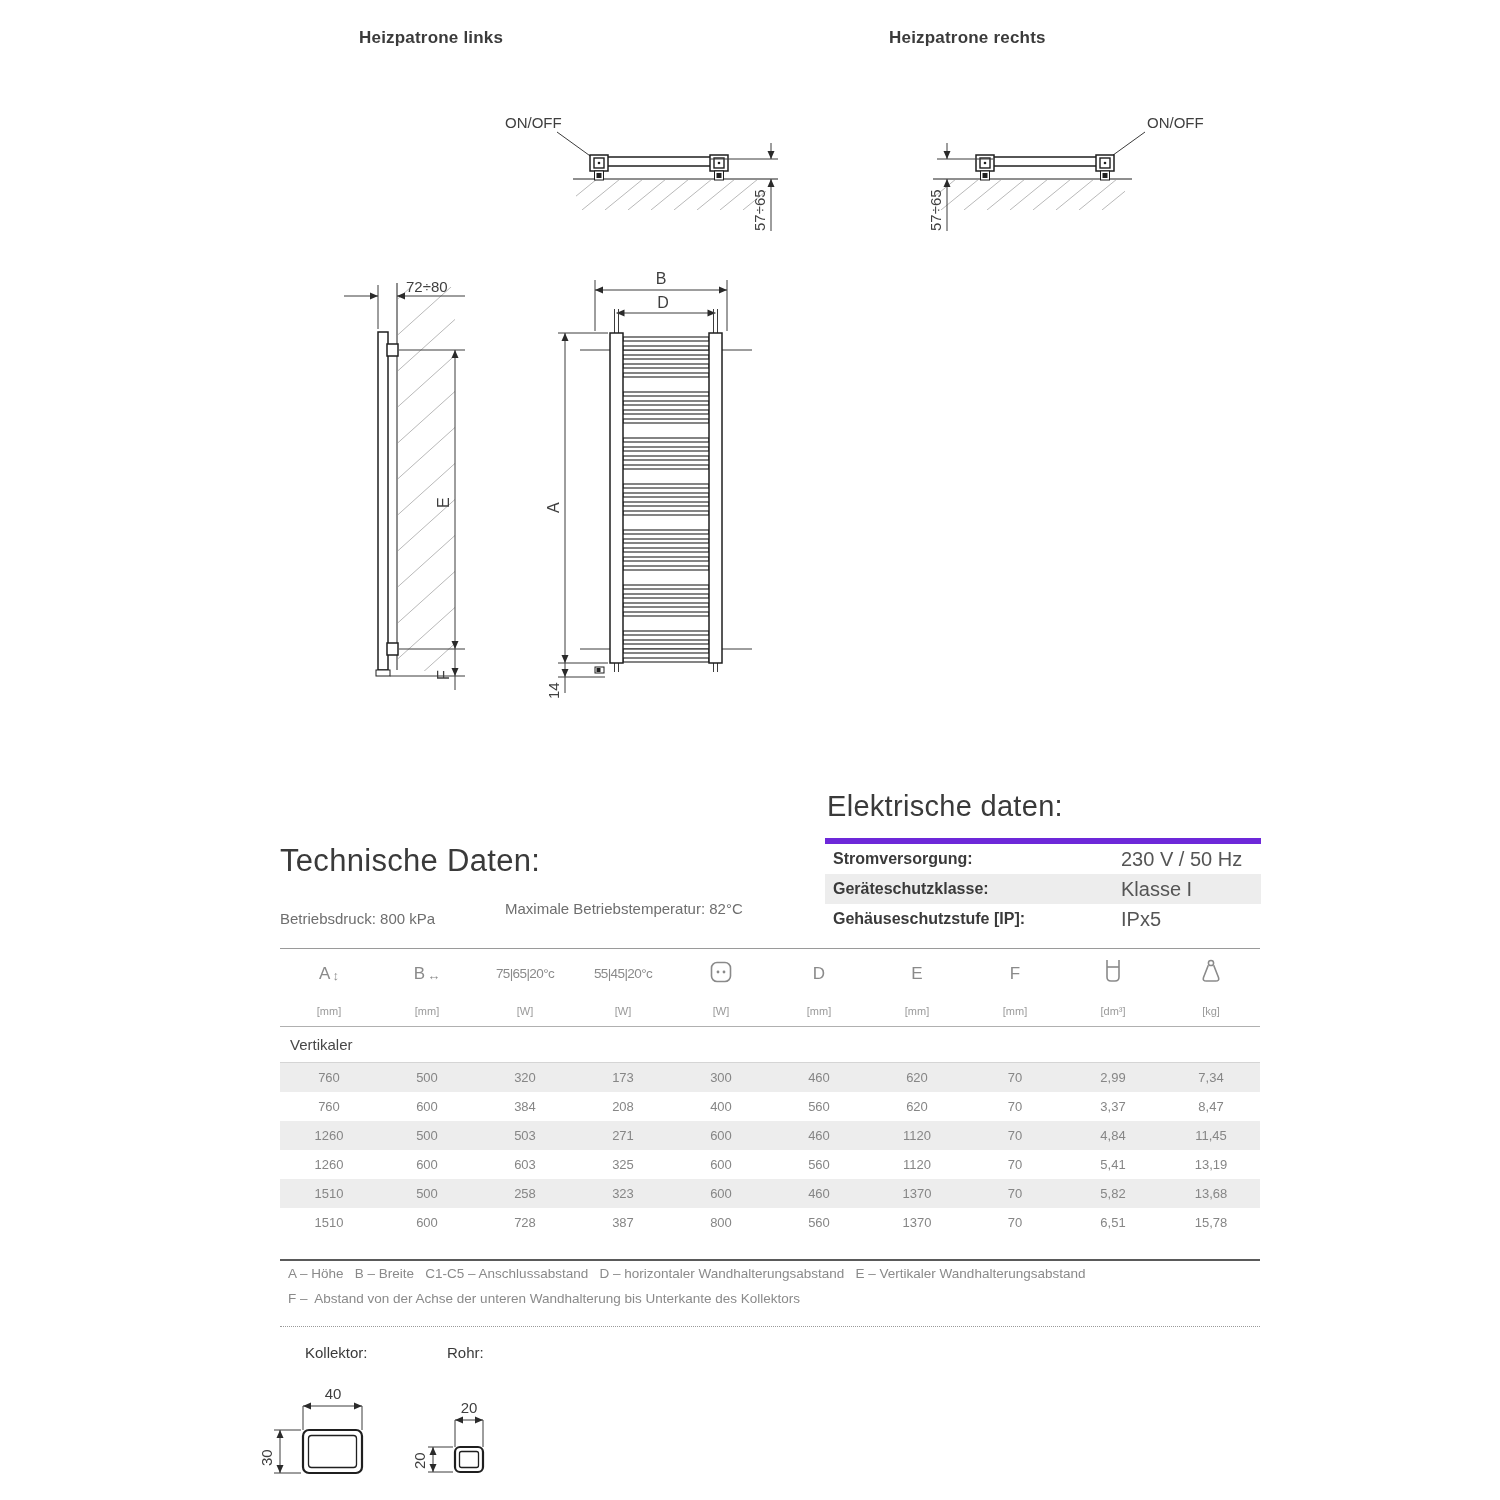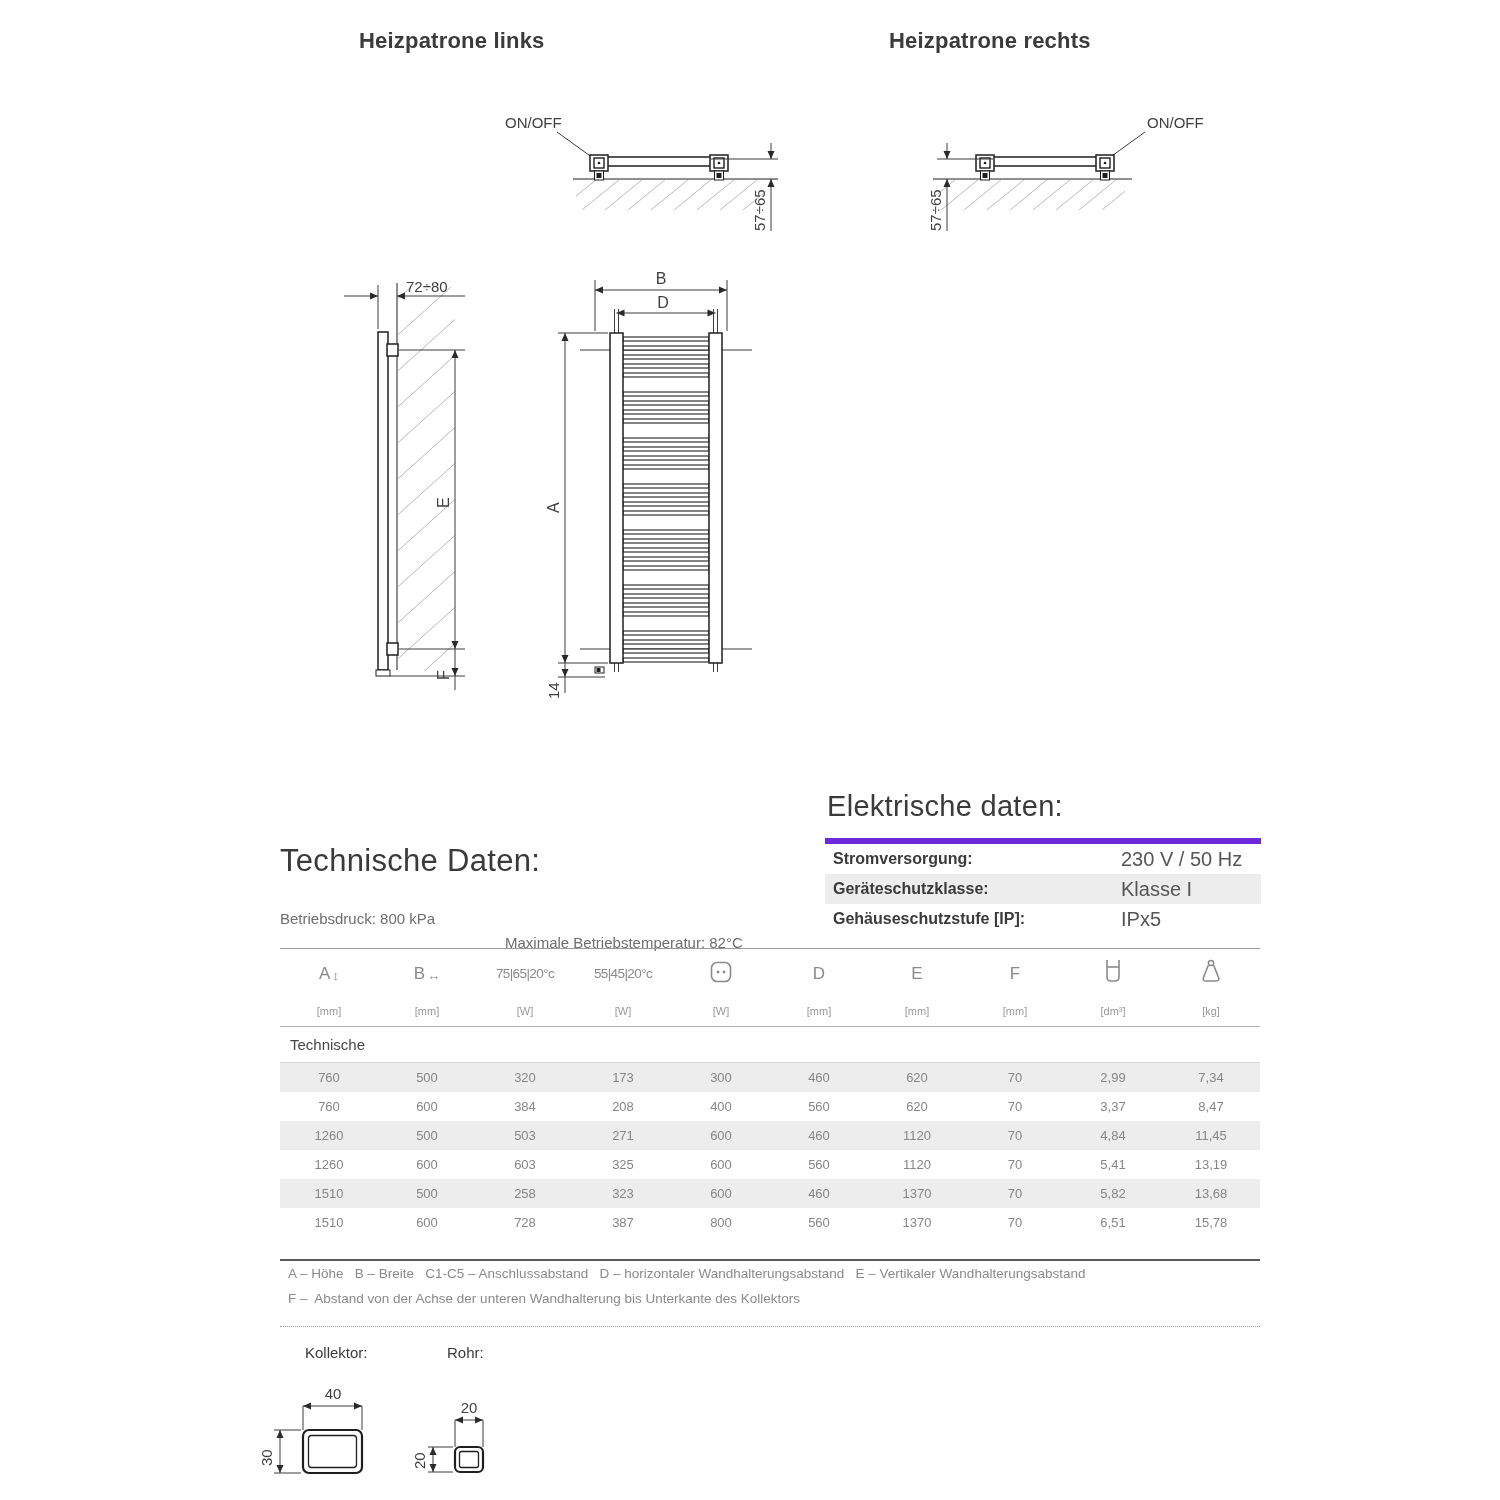--- a/index.html
+++ b/index.html
@@ -1,19 +1,19 @@
 <!DOCTYPE html>
 <html><head>
 <meta charset="utf-8">
 <style>
   *{margin:0;padding:0;box-sizing:border-box}
   html,body{background:#fff}
   body{width:1500px;height:1500px;position:relative;font-family:"Liberation Sans",sans-serif;color:#3d3d3d;overflow:hidden}
   .abs{position:absolute}
-  .diagram-title{font-size:22px;font-weight:bold;color:#3b3b3b;letter-spacing:.2px}
+  .diagram-title{font-size:17px;font-weight:bold;color:#3b3b3b;letter-spacing:.2px}
   .section-title{font-size:30px;font-weight:400;color:#3a3a3a;letter-spacing:.3px}
   .subinfo{font-size:15px;color:#6e6e6e}
   
   .etable{width:436px;border-top:6px solid #6d28d9}
   .erow{display:flex;align-items:center;height:30px;padding-left:8px}
   .erow.eshade{background:#ededed}
   .elabel{width:288px;font-size:16px;font-weight:bold;color:#3a3a3a}
   .evalue{font-size:20px;color:#555}
   
   .spec{width:980px;border-top:1px solid #9a9a9a}
@@ -267,21 +267,21 @@
     <line class="dim" x1="28" y1="412" x2="75" y2="412"></line>
     <line class="dim" x1="35" y1="398" x2="35" y2="428"></line>
     <polygon class="ah" points="35,412 31.5,404 38.5,404"></polygon>
     <text transform="translate(29,434) rotate(-90)">14</text>
   </g>
 </svg>
 
 <div class="abs section-title" style="left:280px;top:843px;font-size:31px">Technische Daten:</div>
 <div class="abs section-title" style="left:827px;top:790px;font-size:29px">Elektrische daten:</div>
 <div class="abs subinfo" style="left:280px;top:910px">Betriebsdruck: 800 kPa</div>
-<div class="abs subinfo" style="left:505px;top:934px">Maximale Betriebstemperatur: 82°C</div>
+<div class="abs subinfo" style="left:505px;top:900px">Maximale Betriebstemperatur: 82°C</div>
 
 <div class="abs etable" style="left:825px;top:838px">
     <div class="erow">
       <div class="elabel">Stromversorgung:</div>
       <div class="evalue">230 V / 50 Hz</div>
     </div>
     <div class="erow eshade">
       <div class="elabel">Geräteschutzklasse:</div>
       <div class="evalue">Klasse I</div>
     </div>
@@ -360,21 +360,21 @@
         <div class="hsym">
           <svg width="22" height="25" viewBox="0 0 22 25">
             <circle cx="11" cy="4" r="2.6" fill="none" stroke="#8a8a8a" stroke-width="1.5"></circle>
             <path d="M8.3 6.3 L3.5 18.5 Q2.3 22 6.3 22 H15.7 Q19.7 22 18.5 18.5 L13.7 6.3" fill="none" stroke="#8a8a8a" stroke-width="1.6"></path>
           </svg>
         </div>
         <div class="hunit">[kg]</div>
       </div>
     </div>
   <div class="spec-section">
-    <span>Technische</span>
+    <span>Vertikaler</span>
   </div>
   <div>
       <div class="trow shade">
         <div>760</div>
         <div>500</div>
         <div>320</div>
         <div>173</div>
         <div>300</div>
         <div>460</div>
         <div>620</div>

